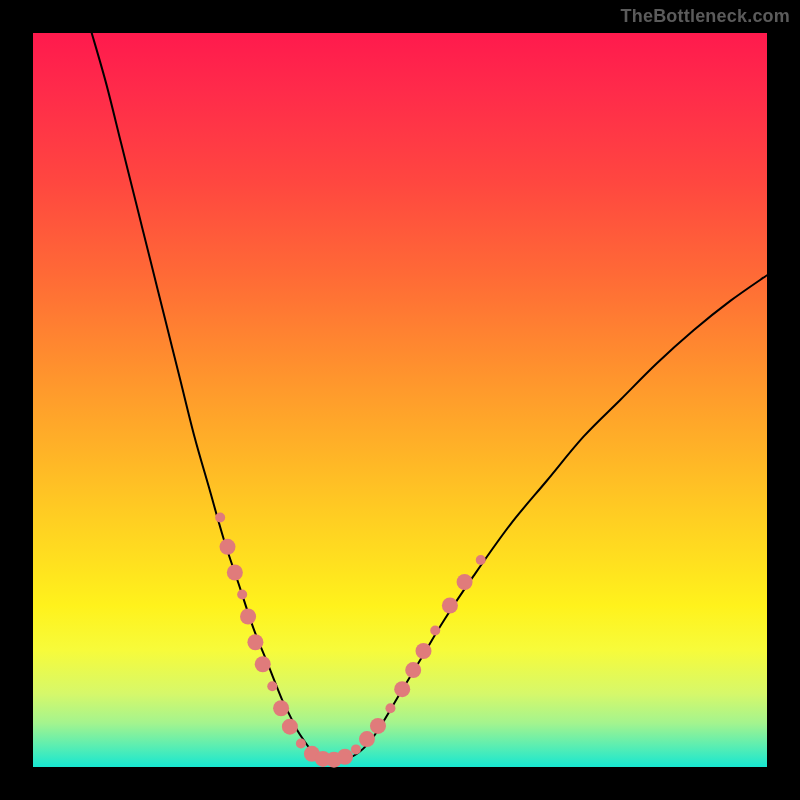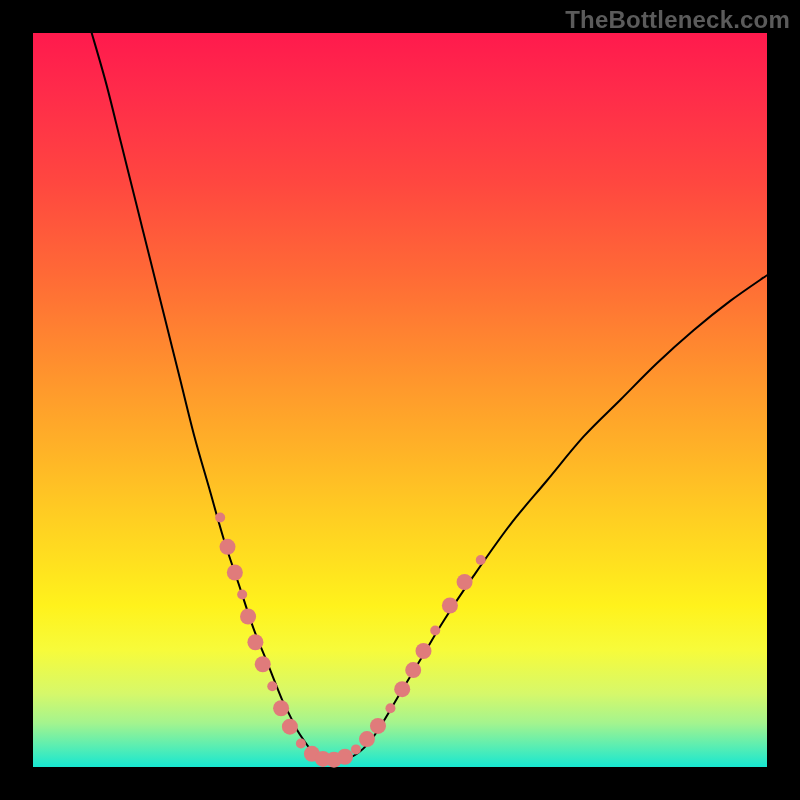--- a/index.html
+++ b/index.html
@@ -38,21 +38,21 @@
       #d6f86a 90%,
       #a4f48e 94%,
       #5eeeb0 97%,
       #17e7d1 100%
     );
   }
   .watermark {
     position: absolute;
     top: 6px;
     right: 10px;
-    font-size: 24px;
+    font-size: 18px;
     font-weight: 600;
     color: #5b5b5b;
     letter-spacing: 0.2px;
     user-select: none;
     margin-left: 8px;
   }
   svg.overlay {
     position: absolute;
     left: 0;
     top: 0;

